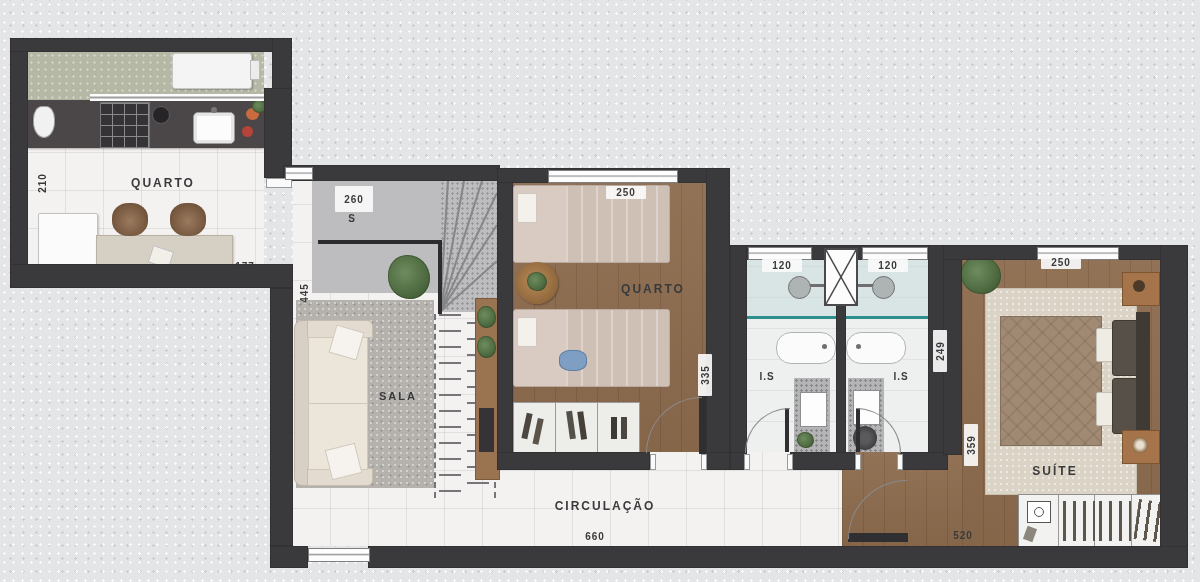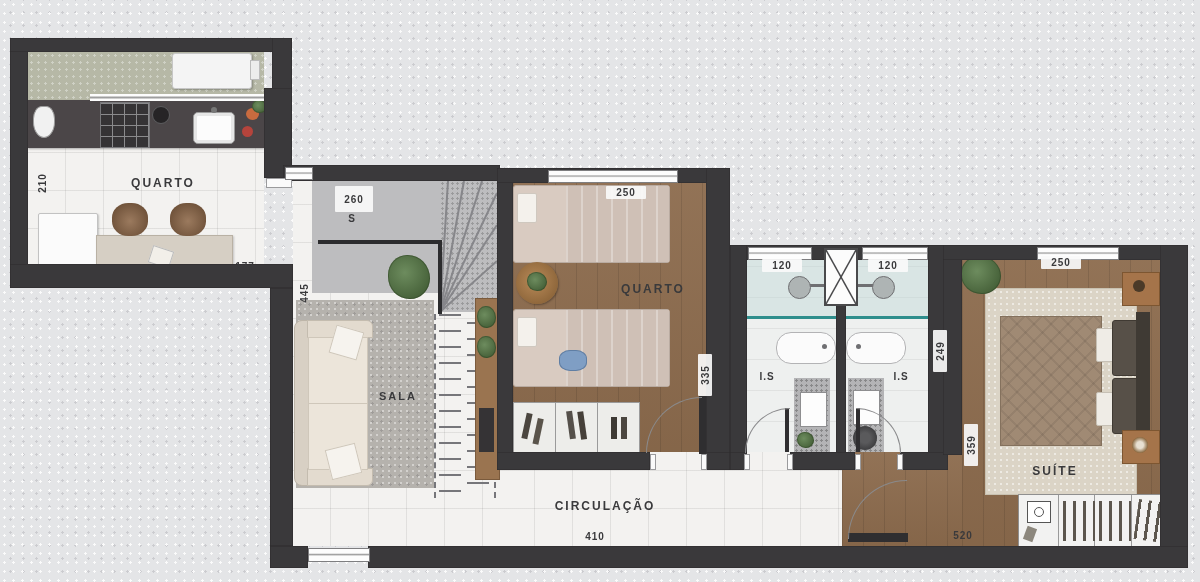--- a/index.html
+++ b/index.html
@@ -288,21 +288,21 @@
   <div class="abs lbl room center" style="left:545px;top:499px;width:120px;height:14px">CIRCULAÇÃO</div>
 
   <div class="abs lbl dim center" style="left:225px;top:260px;width:40px;height:13px">177</div>
   <div class="abs lbl dim center chip" style="left:335px;top:186px;width:32px;height:26px">260</div>
   <div class="abs lbl dim center" style="left:344px;top:212px;width:16px;height:13px">S</div>
   <div class="abs lbl dim center chip" style="left:606px;top:186px;width:34px;height:13px">250</div>
   <div class="abs lbl dim center chip" style="left:762px;top:259px;width:34px;height:13px">120</div>
   <div class="abs lbl dim center chip" style="left:868px;top:259px;width:34px;height:13px">120</div>
   <div class="abs lbl dim center chip" style="left:1041px;top:256px;width:34px;height:13px">250</div>
   <div class="abs lbl dim center" style="left:944px;top:529px;width:38px;height:13px">520</div>
-  <div class="abs lbl dim center" style="left:576px;top:530px;width:38px;height:13px">410</div>
+  <div class="abs lbl dim center" style="left:576px;top:530px;width:38px;height:13px">660</div>
 
   <div class="abs lbl dim center vrot" style="left:23px;top:176px;width:38px;height:14px">210</div>
   <div class="abs lbl dim center vrot" style="left:285px;top:286px;width:38px;height:14px">445</div>
   <div class="abs lbl dim center vrot chip" style="left:684px;top:368px;width:36px;height:14px">335</div>
   <div class="abs lbl dim center vrot chip" style="left:919px;top:344px;width:36px;height:14px">249</div>
   <div class="abs lbl dim center vrot chip" style="left:950px;top:438px;width:36px;height:14px">359</div>
 
 </div>
 
 </body></html>

